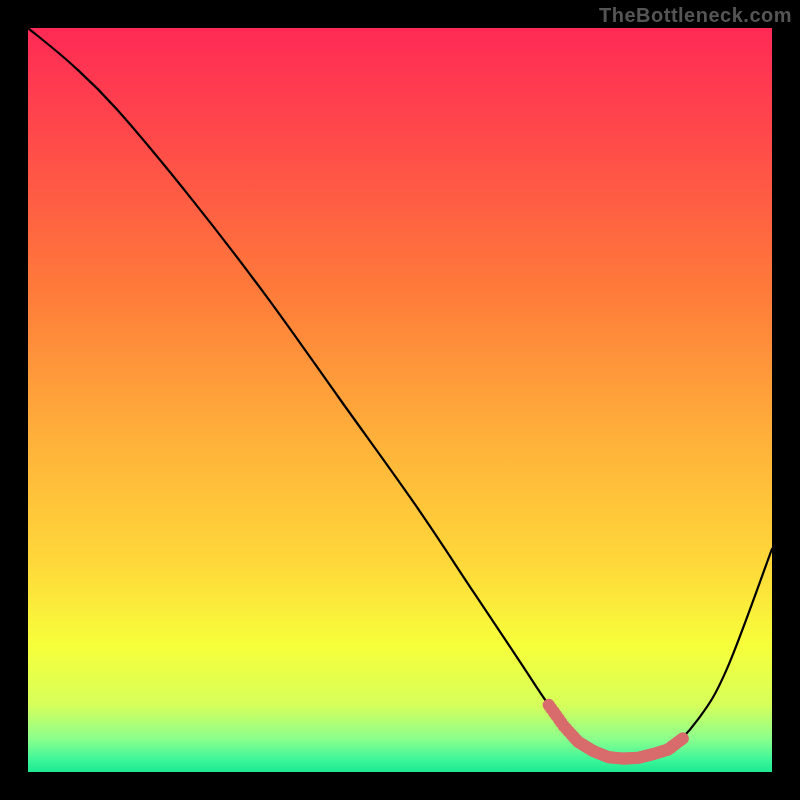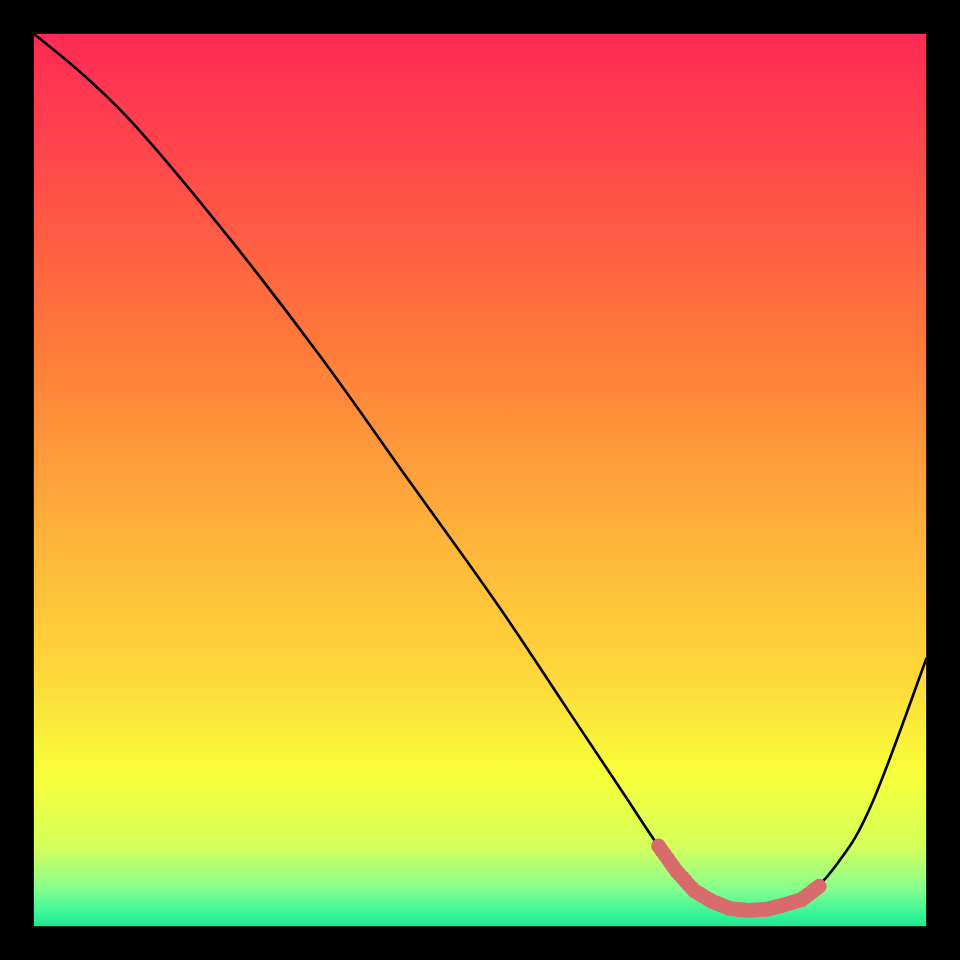--- a/index.html
+++ b/index.html
@@ -33,20 +33,21 @@
     width: 744px;
     height: 744px;
   }
   svg {
     display: block;
   }
 </style>
 </head>
 <body>
 <div class="outer">
+  <div class="watermark">TheBottleneck.com</div>
   <div class="plot">
     <svg id="chart-svg" width="744" height="744" viewBox="0 0 744 744">
         <defs>
           <linearGradient id="bg-grad" x1="0" y1="0" x2="0" y2="1">
             <stop offset="0%" stop-color="#ff2a55"></stop>
             <stop offset="15%" stop-color="#ff4a4a"></stop>
             <stop offset="35%" stop-color="#ff7a3a"></stop>
             <stop offset="55.00000000000001%" stop-color="#ffb03a"></stop>
             <stop offset="72%" stop-color="#ffd83a"></stop>
             <stop offset="83%" stop-color="#f7ff3a"></stop>

